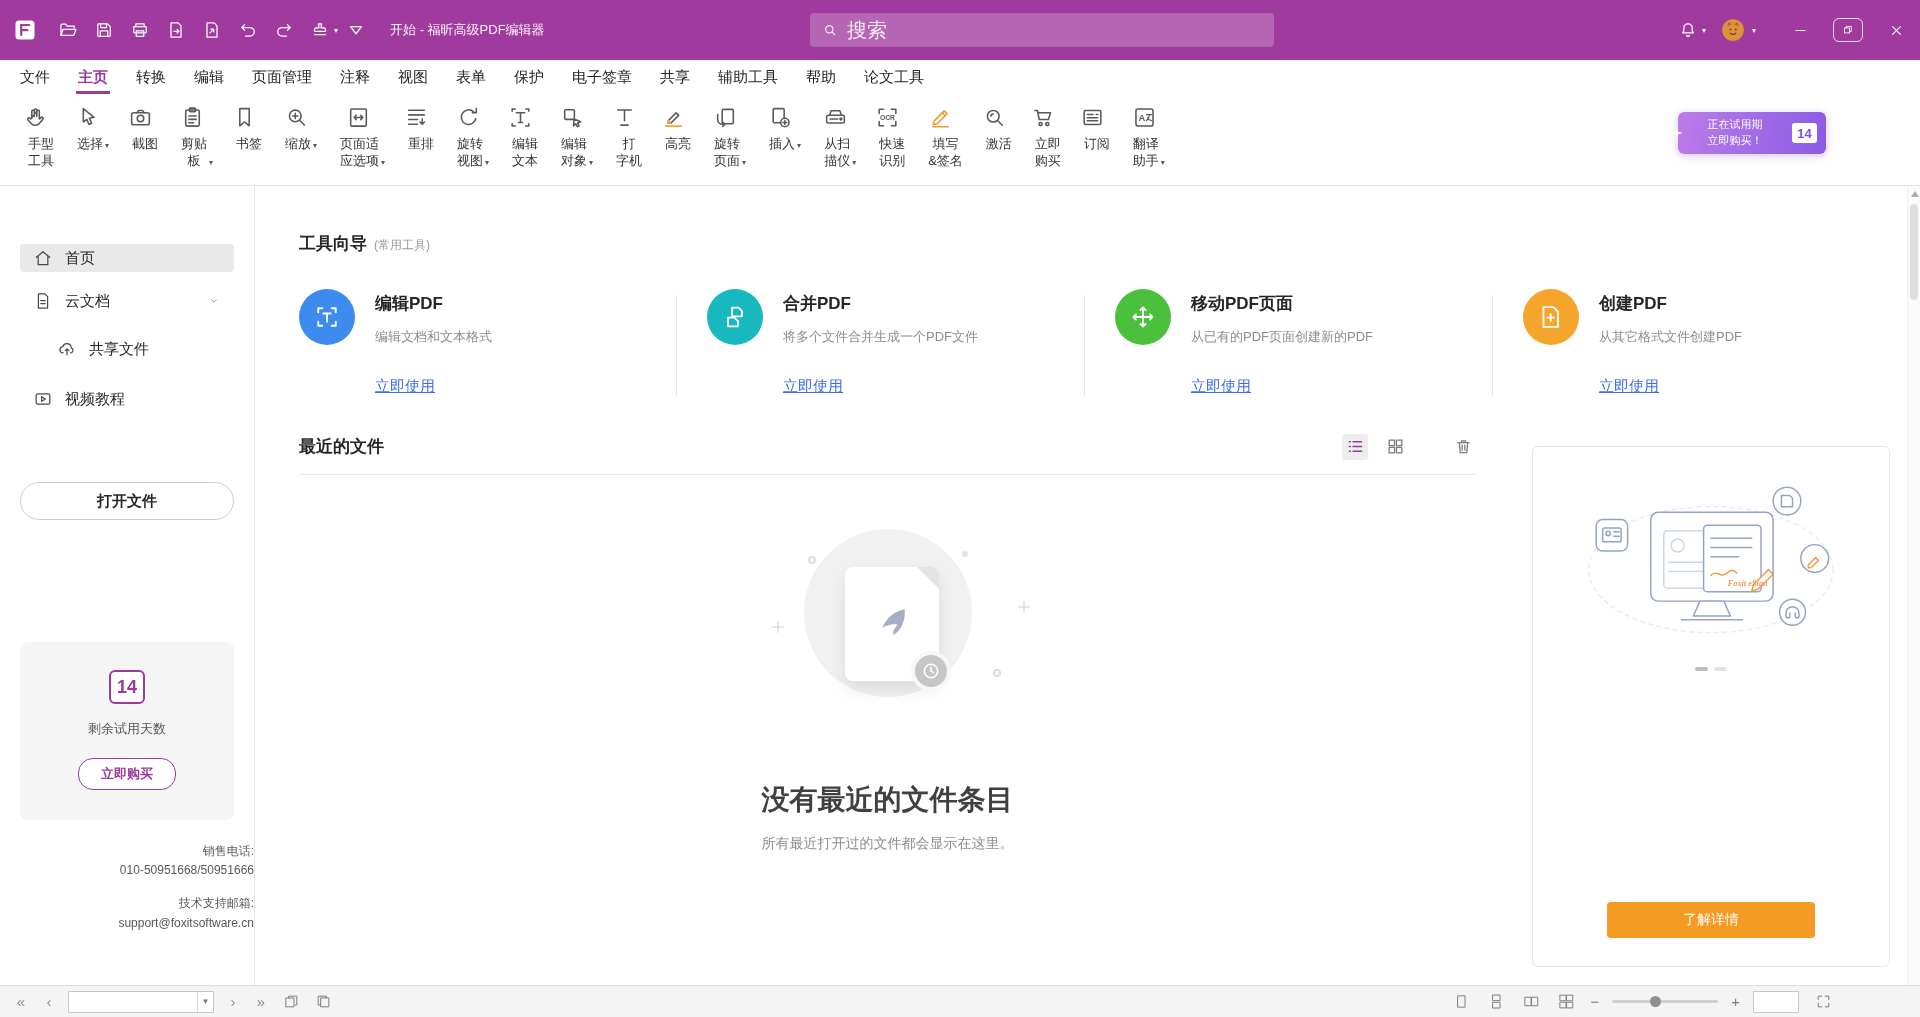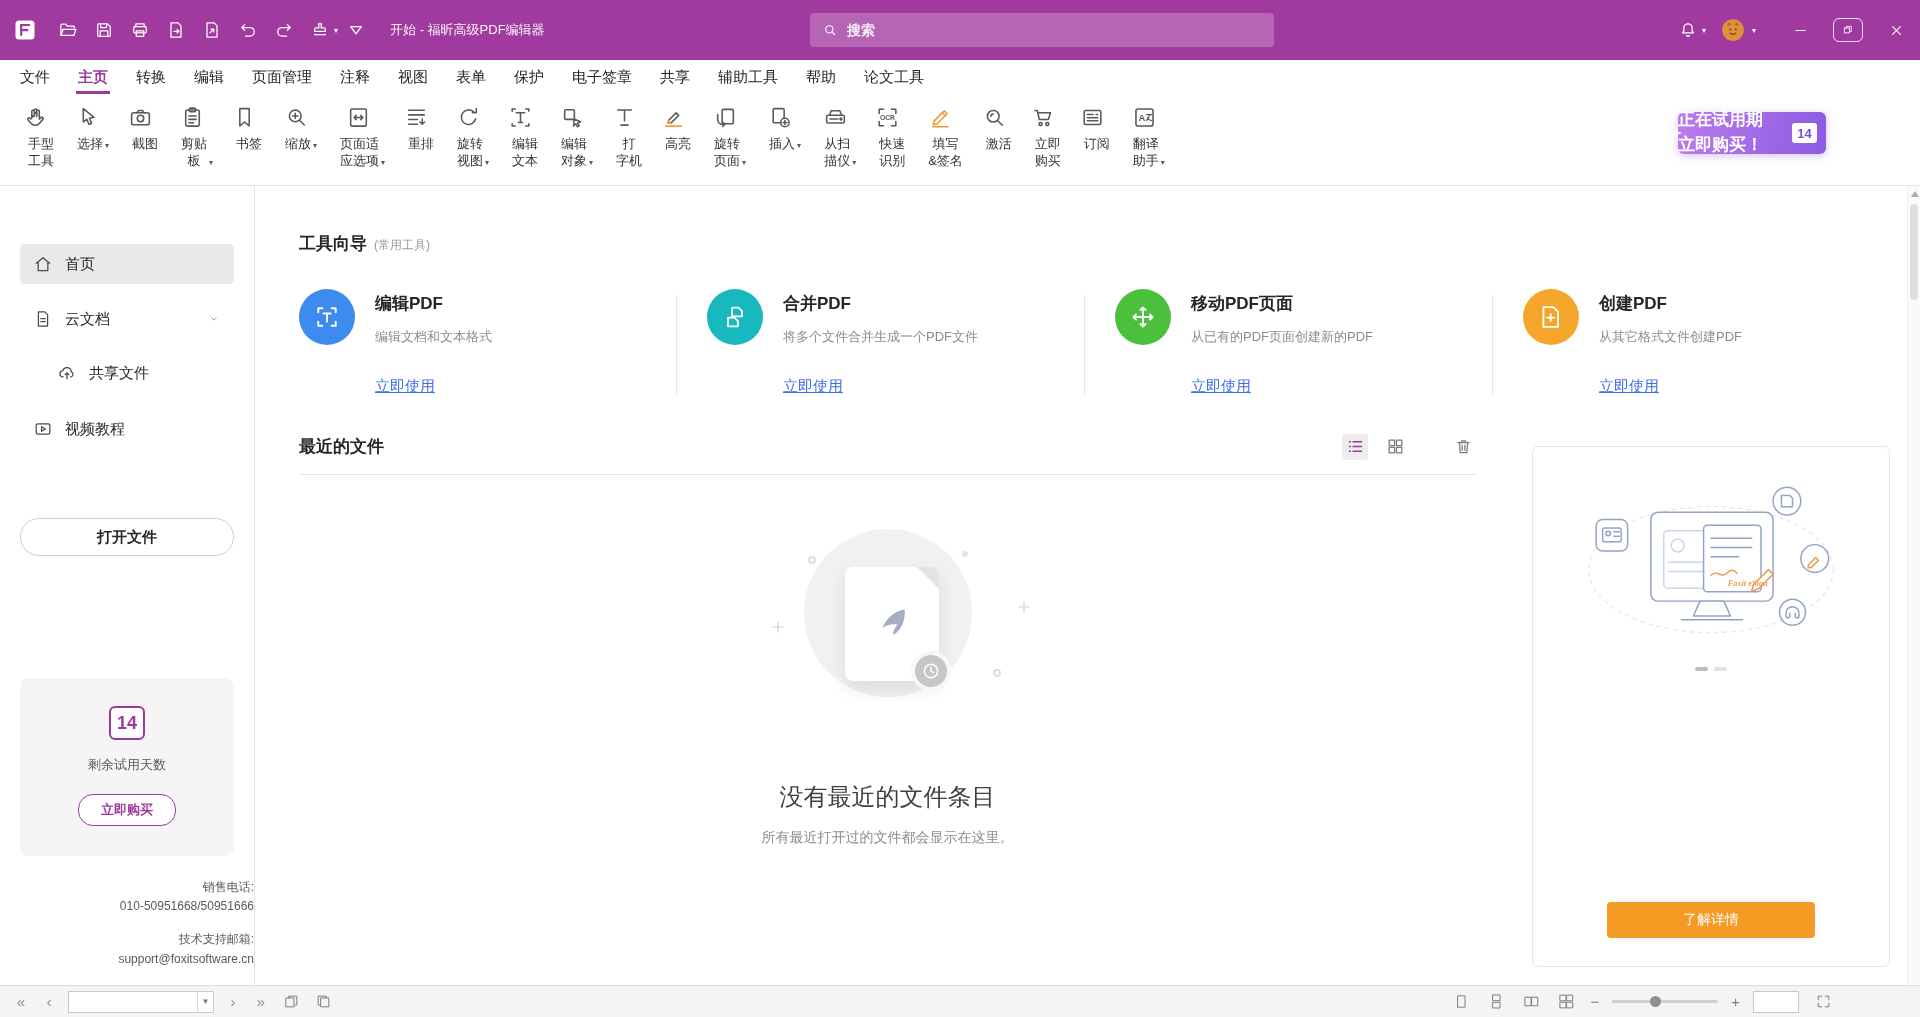--- a/index.html
+++ b/index.html
@@ -11,21 +11,21 @@
   
   .titlebar{height:60px;background:#A03A9E;display:flex;align-items:center;padding-left:10px;position:relative;color:#fff;flex:0 0 auto;}
   .tb-btn{width:36px;height:36px;display:flex;align-items:center;justify-content:center;border-radius:4px;cursor:pointer;}
   .tb-btn svg,.tb-ic svg{width:20px;height:20px;stroke:#fff;fill:none;stroke-width:1.5;stroke-linecap:round;stroke-linejoin:round;}
   .tb-logo{width:30px;height:30px;margin-right:10px;display:flex;align-items:center;justify-content:center;}
   .tb-logo svg{width:24px;height:24px;}
   .tb-caret{font-size:8px;color:#fff;margin-left:-4px;cursor:pointer;}
   .tb-title{font-size:13px;margin-left:16px;opacity:.95;white-space:nowrap;}
   .tb-search{position:absolute;left:810px;top:13px;width:464px;height:34px;background:rgba(255,255,255,.22);border-radius:4px;display:flex;align-items:center;padding:0 12px;gap:9px;}
   .tb-search svg{width:16px;height:16px;stroke:#fff;fill:none;stroke-width:1.6;stroke-linecap:round;}
-  .tb-search input{background:transparent;border:none;outline:none;color:#fff;font-size:14px;flex:1;font-weight:bold;}
+  .tb-search input{background:transparent;border:none;outline:none;color:#fff;font-size:20px;flex:1;}
   .tb-search input::placeholder{color:rgba(255,255,255,.88);}
   .tb-right{margin-left:auto;display:flex;align-items:center;height:100%;}
   .win-btn{width:48px;height:100%;display:flex;align-items:center;justify-content:center;cursor:pointer;}
   .win-btn svg{width:17px;height:17px;stroke:#fff;fill:none;stroke-width:1.5;stroke-linecap:round;}
   .restore-pad{border:1px solid rgba(255,255,255,.85);border-radius:6px;padding:4px 7px;display:flex;}
   .restore-pad svg{width:14px;height:14px;}
   .avatar-wrap{display:flex;align-items:center;margin:0 10px 0 14px;cursor:pointer;}
   .avatar-wrap svg{width:26px;height:26px;}
 
   
@@ -35,29 +35,29 @@
   .mi.active::after{content:"";position:absolute;left:12px;right:12px;bottom:0;height:3px;background:#9C3A9C;}
 
   
   .ribbon{height:92px;background:#fff;border-bottom:1px solid #e3e3e3;display:flex;align-items:flex-start;padding:11px 8px 0 12px;position:relative;flex:0 0 auto;}
   .ri{display:flex;flex-direction:column;align-items:center;padding:0 7px;min-width:36px;cursor:pointer;}
   .ri-ico svg{width:25px;height:25px;stroke:#595959;fill:none;stroke-width:1.5;stroke-linecap:round;stroke-linejoin:round;}
   .ri-txt{display:flex;align-items:flex-end;margin-top:6px;}
   .ri-lbl{font-size:13px;line-height:1.3;color:#333;white-space:pre-line;text-align:center;margin-left:9px;}
   .ri-caret{font-size:8px;color:#595959;margin-left:2px;transform:translateY(-3px);}
   .trial-badge{position:absolute;right:94px;top:18px;width:148px;height:42px;border-radius:6px;background:linear-gradient(100deg,#BC7BE9,#8A5CE4);display:flex;align-items:center;color:#fff;cursor:pointer;box-shadow:0 2px 8px rgba(140,90,220,.35);}
-  .badge-lines{flex:1;font-size:17px;font-weight:bold;line-height:1.45;}
+  .badge-lines{flex:1;text-align:center;font-size:11px;font-weight:normal;line-height:1.45;}
   .badge-count{width:25px;height:20px;background:#fff;color:#7A4FD8;font-weight:bold;font-size:13px;border-radius:3px;display:flex;align-items:center;justify-content:center;margin-right:9px;}
   .badge-star{position:absolute;left:-8px;top:14px;}
   .badge-star svg{width:14px;height:14px;fill:#fff;stroke:none;}
 
   
   .layout{flex:1;display:flex;min-height:0;}
   .sidebar{width:255px;flex:0 0 auto;border-right:1px solid #e6e6e6;display:flex;flex-direction:column;padding-top:58px;background:#fff;}
-  .side-item{height:40px;margin:0 20px 15px;display:flex;align-items:center;gap:12px;padding:0 13px;border-radius:4px;font-size:15px;color:#262626;cursor:pointer;}
+  .side-item{height:28px;margin:0 20px 15px;display:flex;align-items:center;gap:12px;padding:0 13px;border-radius:4px;font-size:15px;color:#262626;cursor:pointer;}
   .side-item.active{background:#e9e9e9;}
   .side-item.indent{margin-left:44px;height:38px;margin-bottom:17px;}
   .side-item svg{width:20px;height:20px;stroke:#4a4a4a;fill:none;stroke-width:1.5;stroke-linecap:round;stroke-linejoin:round;}
   .side-chev{margin-left:auto;}
   .side-chev svg{width:14px;height:14px;stroke:#8c8c8c;}
   .open-file-btn{margin:54px 20px 0;height:38px;border:1px solid #cfcfcf;border-radius:19px;background:#fff;font-size:15px;font-weight:bold;color:#262626;cursor:pointer;}
   .trial-box{margin:122px 20px 0;background:#f5f5f5;border-radius:8px;padding:28px 0 30px;display:flex;flex-direction:column;align-items:center;}
   .trial-days{min-width:36px;height:34px;padding:0 6px;border:2px solid #9C3A9C;border-radius:6px;color:#9C3A9C;font-size:18px;font-weight:bold;display:flex;align-items:center;justify-content:center;background:#fff;}
   .trial-label{font-size:13px;color:#595959;margin:16px 0 20px;}
   .trial-buy{border:1px solid #9C3A9C;color:#9C3A9C;background:#fff;border-radius:15px;padding:6px 22px;font-size:13px;font-weight:bold;cursor:pointer;}
@@ -96,21 +96,21 @@
   .empty-doc::after{content:"";position:absolute;right:0;top:0;border-style:solid;border-width:0 22px 22px 0;border-color:transparent #e3e3e3 transparent transparent;border-radius:0 8px 0 0;}
   .doc-logo{position:absolute;left:24px;top:34px;}
   .doc-logo svg{width:44px;height:44px;}
   .doc-clock{position:absolute;right:-12px;bottom:-10px;width:40px;height:40px;border-radius:50%;background:#c6c6c6;border:4px solid #f7f7f7;display:flex;align-items:center;justify-content:center;}
   .doc-clock svg{width:20px;height:20px;stroke:#fff;fill:none;stroke-width:1.8;stroke-linecap:round;}
   .spark svg{width:16px;height:16px;stroke:#cfcfcf;fill:none;stroke-width:1.6;stroke-linecap:round;}
   .spark{position:absolute;}
   .edot{position:absolute;border-radius:50%;}
   .edot.o{width:8px;height:8px;border:2px solid #dedede;}
   .edot.f{width:6px;height:6px;background:#e3e3e3;}
-  .empty-title{font-size:24px;color:#404040;font-weight:400;margin-top:24px;}
+  .empty-title{font-size:28px;color:#404040;font-weight:700;margin-top:24px;}
   .empty-sub{font-size:14px;color:#8c8c8c;margin-top:16px;}
 
   
   .promo{width:358px;flex:0 0 auto;margin-left:56px;margin-top:12px;border:1px solid #e6e6e6;border-radius:6px;display:flex;flex-direction:column;align-items:center;padding:30px 24px 28px;background:#fff;}
   .promo-art svg{width:286px;height:176px;}
   .promo-text{font-size:14px;color:#595959;text-align:center;line-height:1.8;margin-top:24px;}
   .promo-dots{display:flex;gap:6px;margin-top:14px;}
   .pdot{width:13px;height:4px;border-radius:2px;background:#e2e2e2;cursor:pointer;}
   .pdot.active{background:#bdbdbd;}
   .promo-btn{margin-top:auto;width:208px;height:36px;background:#F59A23;color:#fff;border:none;border-radius:4px;font-size:14px;cursor:pointer;}

